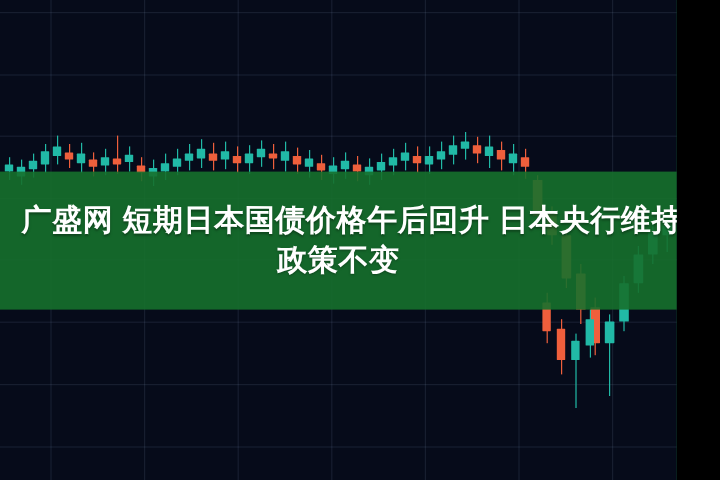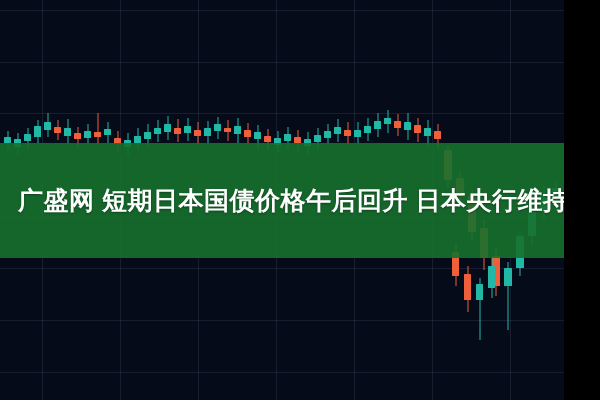--- a/index.html
+++ b/index.html
@@ -308,15 +308,16 @@
         </div>
         <div class="candle" style="left: 488px; top: 258px; width: 7px; height: 40px;">
           <div class="wick" style="top: 0px; height: 40px; background: rgb(33, 185, 166);"></div>
           <div class="body" style="top: 8px; height: 22px; background: rgb(33, 185, 166);"></div>
         </div>
       </div>
   </div>
 
   <div id="banner">
     <div id="headline-line1">广盛网 短期日本国债价格午后回升 日本央行维持</div>
+    <div id="headline-line2">政策不变</div>
   </div>
 
 </div>
 
 </body></html>

